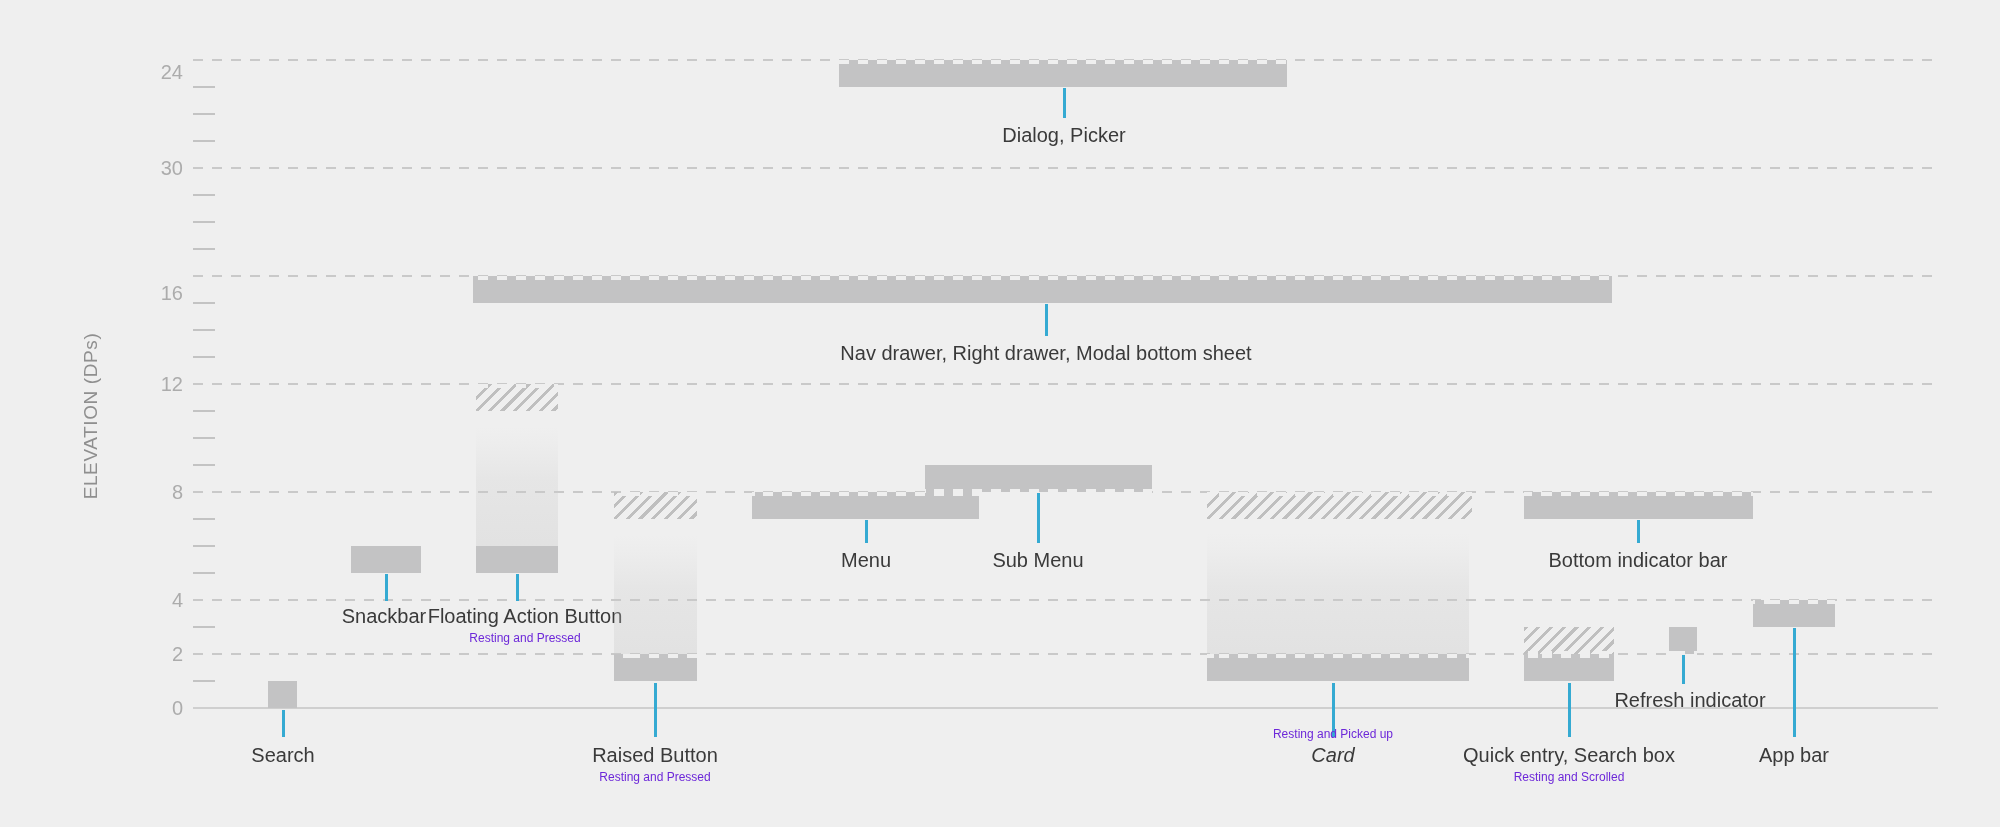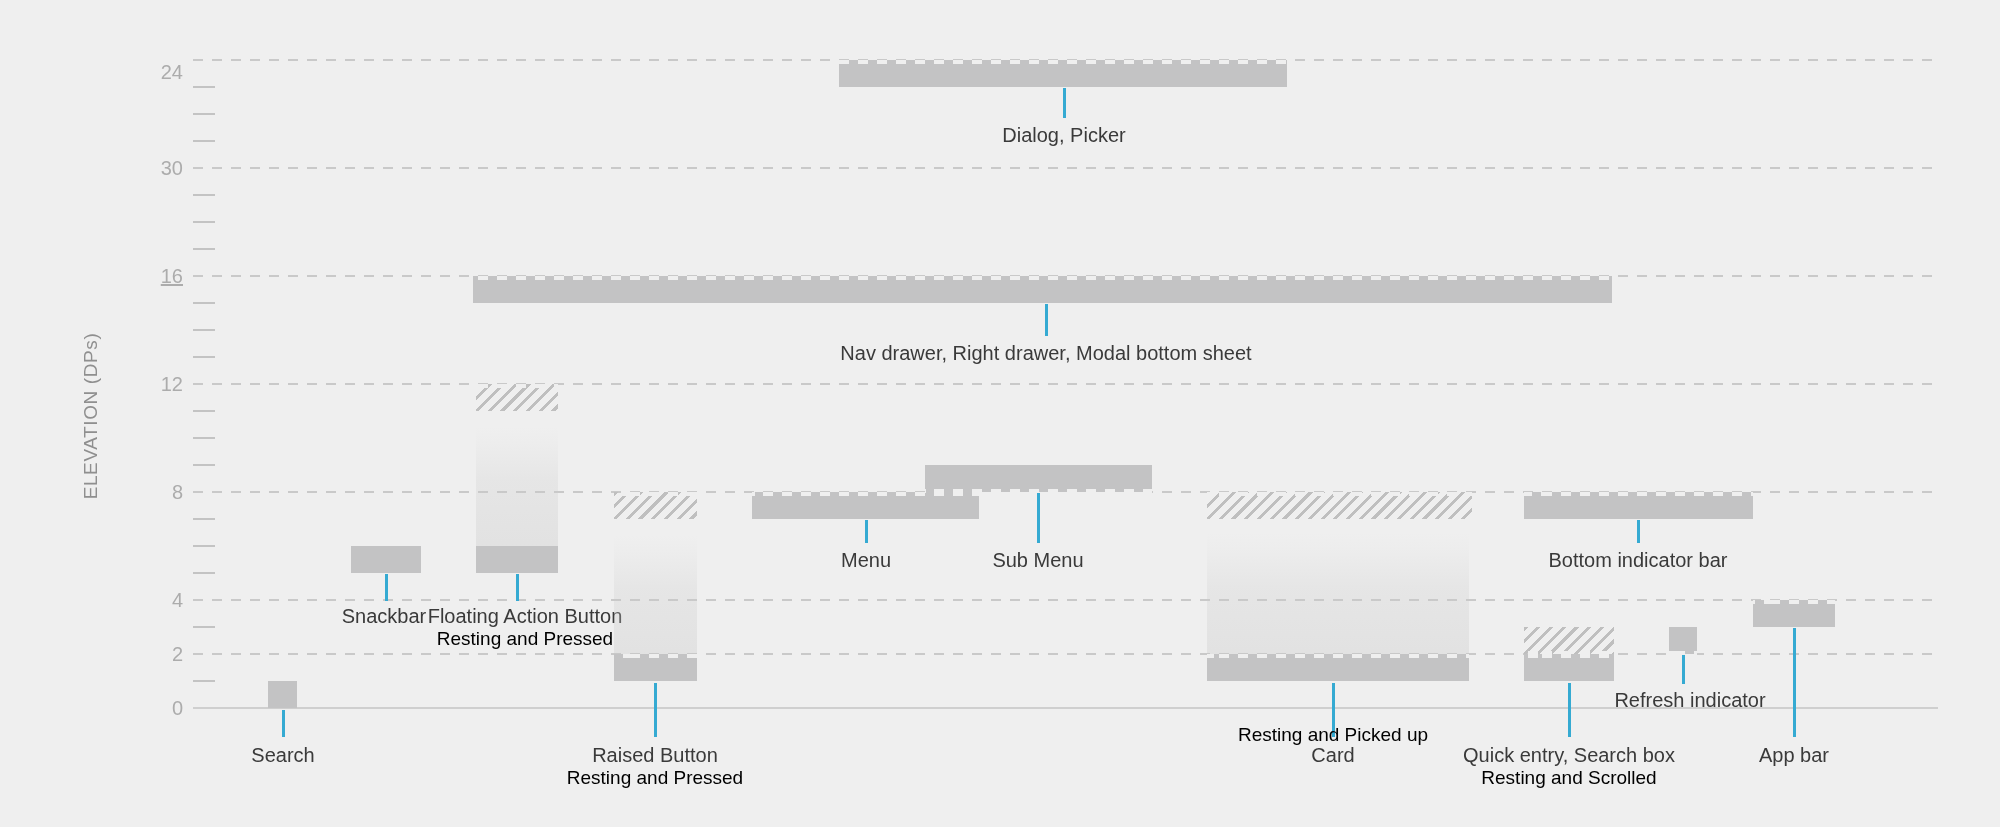--- a/index.html
+++ b/index.html
@@ -41,41 +41,41 @@
     position:absolute;left:0;width:100%;height:4px;
     background:repeating-linear-gradient(90deg,#efefef 0 10px,rgba(0,0,0,0) 10px 19px);
   }
   .leader{position:absolute;width:3px;background:#35aad2;}
   .comp-label{
     position:absolute;width:520px;text-align:center;
     color:#3a3a3a;font-size:20px;line-height:22px;white-space:nowrap;
   }
   .comp-sublabel{
     position:absolute;width:520px;text-align:center;
-    color:#000000;font-size:19px;line-height:21px;white-space:nowrap;
+    color:#6d28d9;font-size:12px;line-height:21px;white-space:nowrap;
   }
 </style>
 </head>
 <body>
 
 <div class="chart">
   <div class="ylabel">ELEVATION (DPs)</div>
   <div id="plot">
       <div class="grid-solid" style="left: 193px; width: 1745px; top: 707px;"></div>
       <div class="tick-label" style="left: 138px; top: 695px;">0</div>
       <div class="grid-dashed" style="left: 193px; width: 1745px; top: 653px;"></div>
       <div class="tick-label" style="left: 138px; top: 641px;">2</div>
       <div class="grid-dashed" style="left: 193px; width: 1745px; top: 599px;"></div>
       <div class="tick-label" style="left: 138px; top: 587px;">4</div>
       <div class="grid-dashed" style="left: 193px; width: 1745px; top: 491px;"></div>
       <div class="tick-label" style="left: 138px; top: 479px;">8</div>
       <div class="grid-dashed" style="left: 193px; width: 1745px; top: 383px;"></div>
       <div class="tick-label" style="left: 138px; top: 371px;">12</div>
       <div class="grid-dashed" style="left: 193px; width: 1745px; top: 275px;"></div>
-      <div class="tick-label" style="left: 138px; top: 263px; text-decoration: underline;">16</div>
+      <div class="tick-label" style="left: 138px; top: 280px;">16</div>
       <div class="grid-dashed" style="left: 193px; width: 1745px; top: 167px;"></div>
       <div class="tick-label" style="left: 138px; top: 155px;">30</div>
       <div class="grid-dashed" style="left: 193px; width: 1745px; top: 59px;"></div>
       <div class="tick-label" style="left: 138px; top: 47px; margin-top: 12px;">24</div>
       <div class="minor-tick" style="left: 193px; top: 680px;"></div>
       <div class="minor-tick" style="left: 193px; top: 626px;"></div>
       <div class="minor-tick" style="left: 193px; top: 572px;"></div>
       <div class="minor-tick" style="left: 193px; top: 545px;"></div>
       <div class="minor-tick" style="left: 193px; top: 518px;"></div>
       <div class="minor-tick" style="left: 193px; top: 464px;"></div>
@@ -135,21 +135,21 @@
       <div class="leader" style="left: 1045px; top: 304px; height: 32px;"></div>
       <div class="comp-label" style="left: 786px; top: 342px;">Nav drawer, Right drawer, Modal bottom sheet</div>
       <div class="bar bar-hatched" style="left: 1207px; width: 265px; top: 492px; height: 27px;">
         <div class="notch" style="top: 0px; background-position-x: 12px;"></div>
       </div>
       <div class="bar bar-gradient" style="left: 1207px; width: 262px; top: 532.5px; height: 121.5px;"></div>
       <div class="bar bar-solid" style="left: 1207px; width: 262px; top: 654px; height: 27px;">
         <div class="notch" style="top: 0px; background-position-x: 12px;"></div>
       </div>
       <div class="leader" style="left: 1332px; top: 683px; height: 54px;"></div>
-      <div class="comp-label" style="left: 1073px; top: 744px;">Card</div>
+      <div class="comp-label" style="left: 1073px; top: 744px; font-style: italic;">Card</div>
       <div class="comp-sublabel" style="left: 1073px; top: 724px;">Resting and Picked up</div>
       <div class="bar bar-hatched" style="left: 1524px; width: 90px; top: 627px; height: 27px;">
         <div class="notch" style="bottom: -1px; background-position-x: 18px;"></div>
       </div>
       <div class="bar bar-solid" style="left: 1524px; width: 90px; top: 654px; height: 27px;">
         <div class="notch" style="top: 0px; background-position-x: 18px;"></div>
       </div>
       <div class="leader" style="left: 1568px; top: 683px; height: 54px;"></div>
       <div class="comp-label" style="left: 1309px; top: 744px;">Quick entry, Search box</div>
       <div class="comp-sublabel" style="left: 1309px; top: 767px;">Resting and Scrolled</div>

